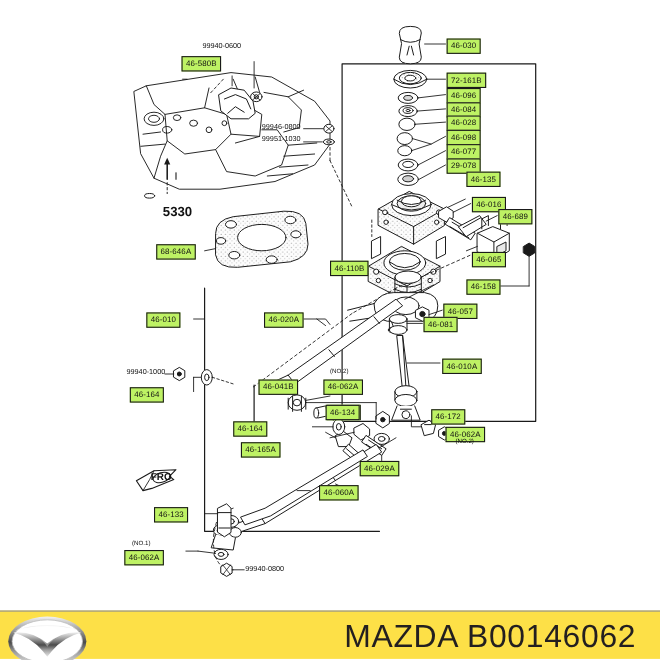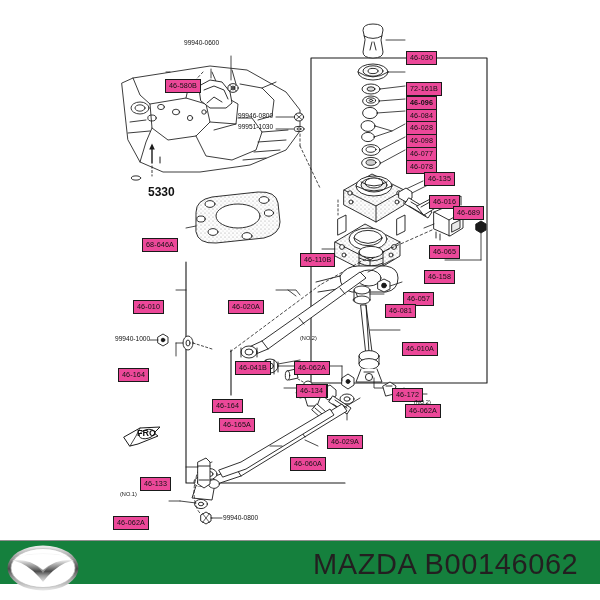--- a/index.html
+++ b/index.html
@@ -5,32 +5,32 @@
 <style>
   html,body{margin:0;padding:0;background:#ffffff;}
   body{width:600px;height:600px;font-family:"Liberation Sans",sans-serif;
        -webkit-font-smoothing:antialiased;overflow:hidden;}
   #sheet{position:relative;width:600px;height:600px;background:#fff;}
 
   
   #art{position:absolute;left:0;top:0;width:600px;height:600px;}
 
   
-  .lbl{position:absolute;background:#ec4899;border:1px solid #1a1a1a;
+  .lbl{position:absolute;background:#bef264;border:1px solid #1a1a1a;
        font-size:7.2px;line-height:1;color:#111;letter-spacing:.1px;
-       padding:2px 3px 2.4px 3px;white-space:nowrap;font-family:"Liberation Sans",sans-serif;margin-top:16px;}
+       padding:2px 3px 2.4px 3px;white-space:nowrap;font-family:"Liberation Sans",sans-serif;}
   .plain{position:absolute;background:transparent;border:0;font-size:6.6px;
          color:#111;white-space:nowrap;line-height:1;font-family:"Liberation Sans",sans-serif;}
   .note{position:absolute;font-size:5.6px;color:#111;white-space:nowrap;
         line-height:1;font-family:"Liberation Sans",sans-serif;}
   .big{position:absolute;font-size:12px;font-weight:bold;color:#111;
        white-space:nowrap;line-height:1;font-family:"Liberation Sans",sans-serif;}
 
   
-  #footer{position:absolute;left:0;top:540px;width:600px;height:44px;background:#15803d;}
+  #footer{position:absolute;left:0;top:555px;width:600px;height:44px;background:#fde047;}
   #rule{position:absolute;left:0;top:0;width:600px;height:1px;background:#8f8f8f;}
   #brandtext{position:absolute;left:313px;top:8px;font-size:29px;color:#231f20;
              letter-spacing:.6px;font-family:"Liberation Sans",sans-serif;white-space:nowrap;}
   #logo{position:absolute;left:6px;top:4px;width:74px;height:48px;}
 </style>
 </head>
 <body>
 
 <div id="sheet">
 
@@ -369,45 +369,45 @@
       <path d="M124 437 L140 428 L160 427 L154 433 L158 436 L138 444 L130 446 Z" fill="#fff" stroke-width="1"></path>
       <path d="M140 428 L136 436 L130 446" stroke-width="0.8"></path>
       <ellipse cx="147" cy="434" rx="8" ry="4.4" transform="rotate(-16 147 434)"></ellipse>
 
       <path d="M169 501 L180 501" stroke-width="0.8"></path>
 
     </g>
   </svg>
 
   <div class="plain" style="left:184px;top:40px;">99940-0600</div>
-  <div class="lbl" style="left:165px;top:63px;">46-580B</div>
+  <div class="lbl" style="left:165px;top:51px;">46-580B</div>
   <div class="plain" style="left:238px;top:113px;">99946-0800</div>
   <div class="plain" style="left:238px;top:124px;">99951-1030</div>
   <div class="big" style="left:148px;top:186px;">5330</div>
 
   <div class="lbl" style="left:406px;top:35px;">46-030</div>
   <div class="lbl" style="left:406px;top:66px;">72-161B</div>
-  <div class="lbl" style="left:406px;top:80px;font-weight:bold;">46-096</div>
+  <div class="lbl" style="left:406px;top:80px;">46-096</div>
   <div class="lbl" style="left:406px;top:93px;">46-084</div>
   <div class="lbl" style="left:406px;top:105px;">46-028</div>
   <div class="lbl" style="left:406px;top:118px;">46-098</div>
   <div class="lbl" style="left:406px;top:131px;">46-077</div>
-  <div class="lbl" style="left:406px;top:144px;">46-078</div>
+  <div class="lbl" style="left:406px;top:144px;">29-078</div>
   <div class="lbl" style="left:424px;top:156px;">46-135</div>
   <div class="lbl" style="left:429px;top:179px;">46-016</div>
   <div class="lbl" style="left:453px;top:190px;">46-689</div>
   <div class="lbl" style="left:429px;top:229px;">46-065</div>
   <div class="lbl" style="left:424px;top:254px;">46-158</div>
   <div class="lbl" style="left:403px;top:276px;">46-057</div>
   <div class="lbl" style="left:385px;top:288px;">46-081</div>
   <div class="lbl" style="left:300px;top:237px;">46-110B</div>
 
   <div class="lbl" style="left:142px;top:222px;">68-646A</div>
   <div class="lbl" style="left:133px;top:284px;">46-010</div>
-  <div class="lbl" style="left:228px;top:284px;">46-020A</div>
+  <div class="lbl" style="left:240px;top:284px;">46-020A</div>
   <div class="plain" style="left:115px;top:336px;">99940-1000</div>
   <div class="lbl" style="left:118px;top:352px;">46-164</div>
   <div class="lbl" style="left:235px;top:345px;">46-041B</div>
   <div class="lbl" style="left:297px;top:368px;">46-128</div>
   <div class="lbl" style="left:212px;top:383px;">46-164</div>
   <div class="lbl" style="left:219px;top:402px;text-align:center;">46-165A</div>
 
   <div class="lbl" style="left:402px;top:326px;">46-010A</div>
   <div class="note" style="left:300px;top:336px;">(NO.2)</div>
   <div class="lbl" style="left:294px;top:345px;">46-062A</div>

